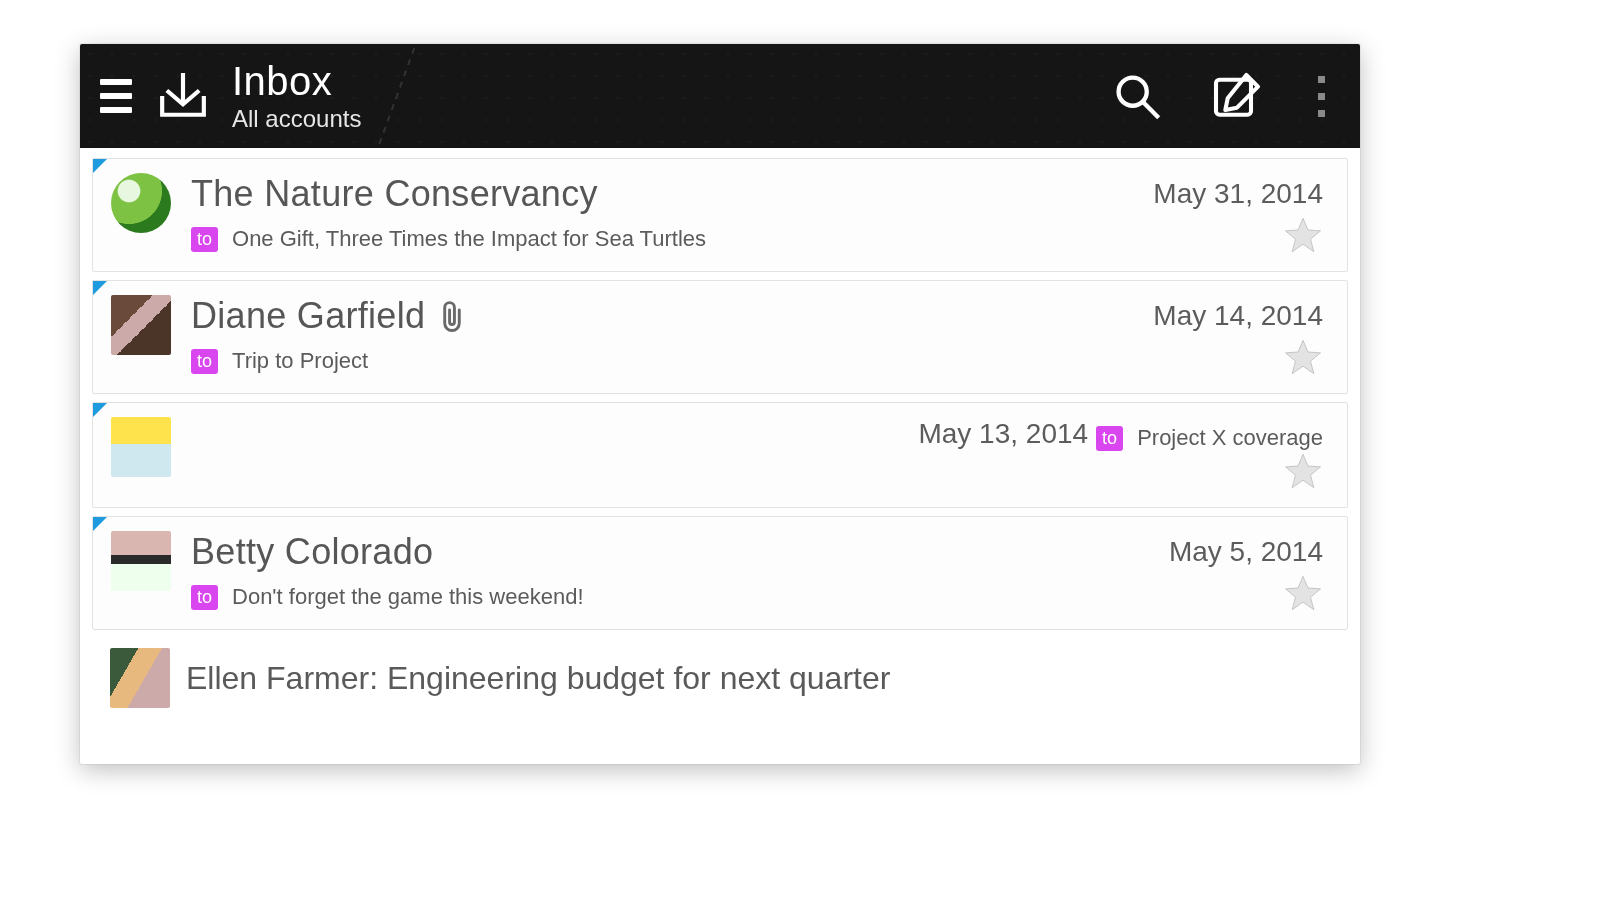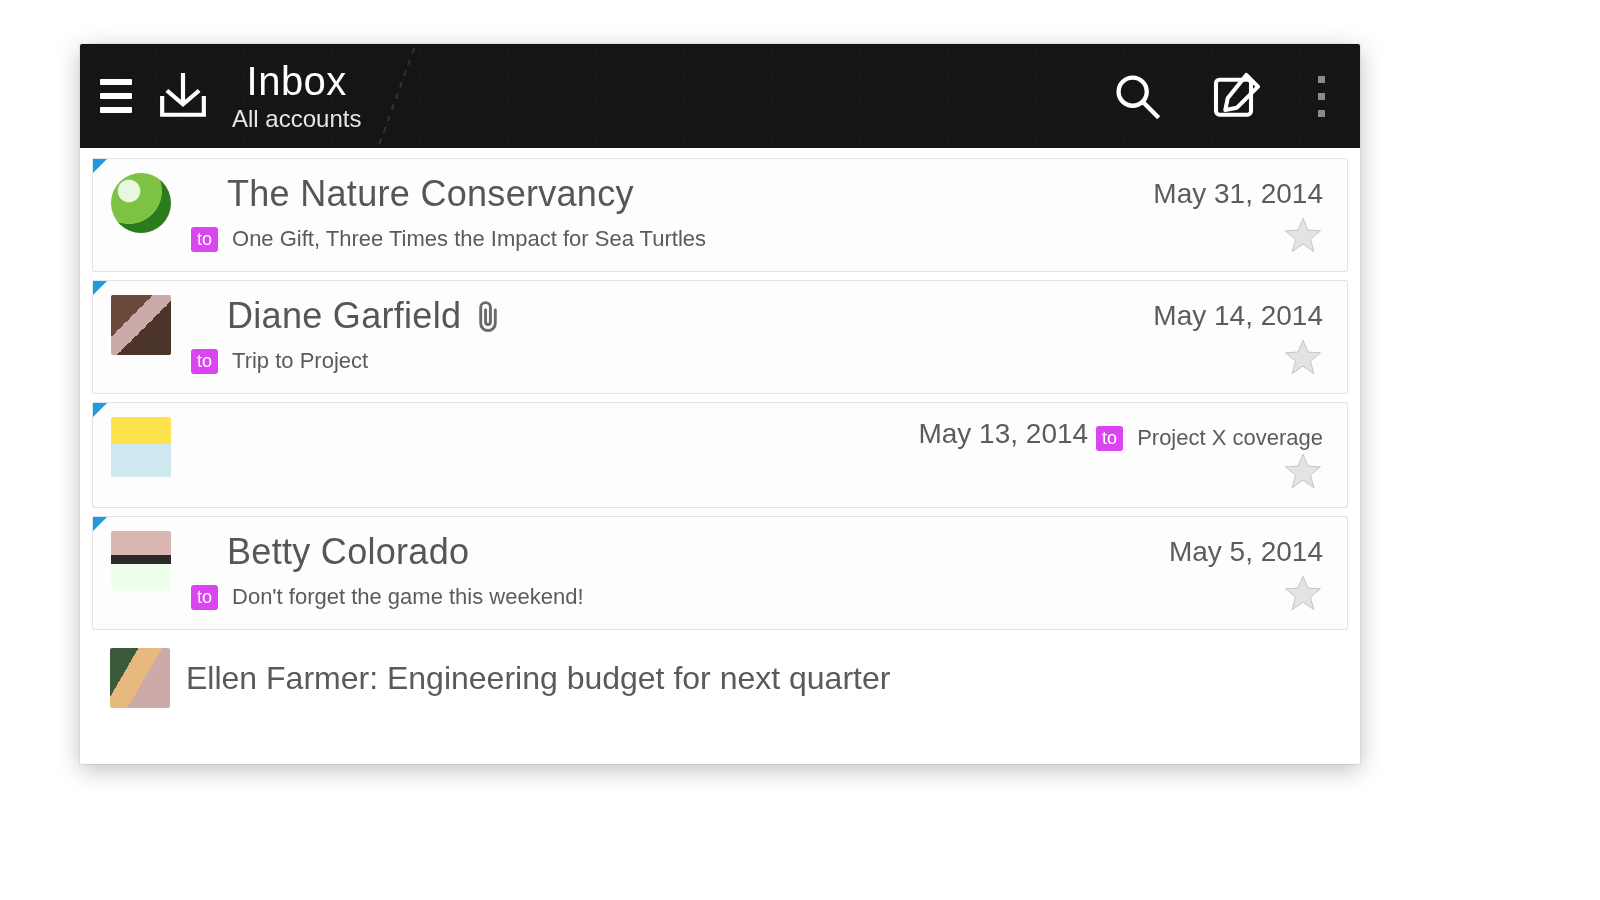--- a/index.html
+++ b/index.html
@@ -19,21 +19,20 @@
   .hdr {
     height: 104px;
     background: #151515
       radial-gradient(circle at 10px 10px, rgba(255,255,255,0.04) 1px, transparent 1.5px);
     background-size: 22px 22px;
     display: flex;
     align-items: center;
     color: #fff;
     padding: 0 24px 0 16px;
     position: relative;
-    text-align: center;
   }
   .hdr::after{
     
     content:"";
     position:absolute;
     left:310px; top:-12px;
     width:2px; height:160px;
     background: repeating-linear-gradient( to bottom,
         rgba(255,255,255,0.12) 0 6px,
         transparent 6px 12px);
@@ -84,21 +83,21 @@
   }
   .avatar{
     grid-row:1 / span 2;
     width:60px; height:60px; border-radius:2px;
     align-self:start;
     display:flex; align-items:center; justify-content:center;
     font-size:0;
   }
   .from{
     font-size:36px; font-weight:300; color:#565656; letter-spacing:.3px;
-    display:flex; align-items:center; gap:12px;margin-left:36px;
+    display:flex; align-items:center; gap:12px;
   }
   .clip svg{ display:block; }
   .date{
     font-size:28px; font-weight:300; color:#5c5c5c; white-space:nowrap;
     justify-self:end; align-self:center;
   }
   .subj-line{
     display:flex; align-items:center; gap:14px; margin-top:8px;
   }
   .to-badge{

